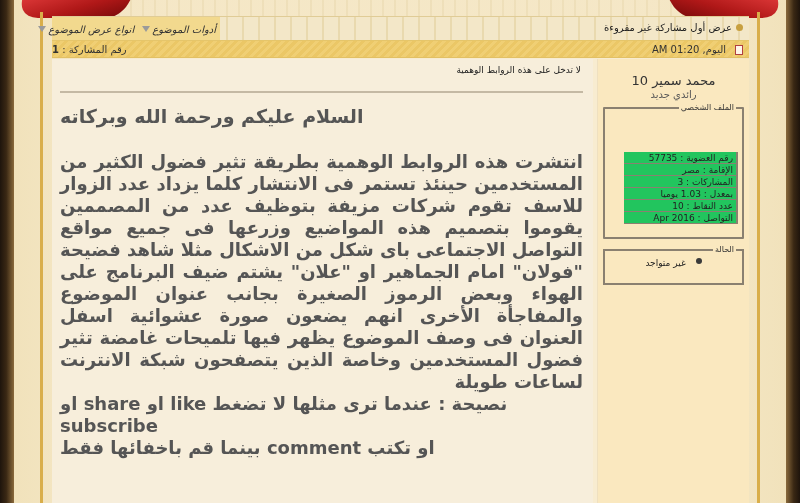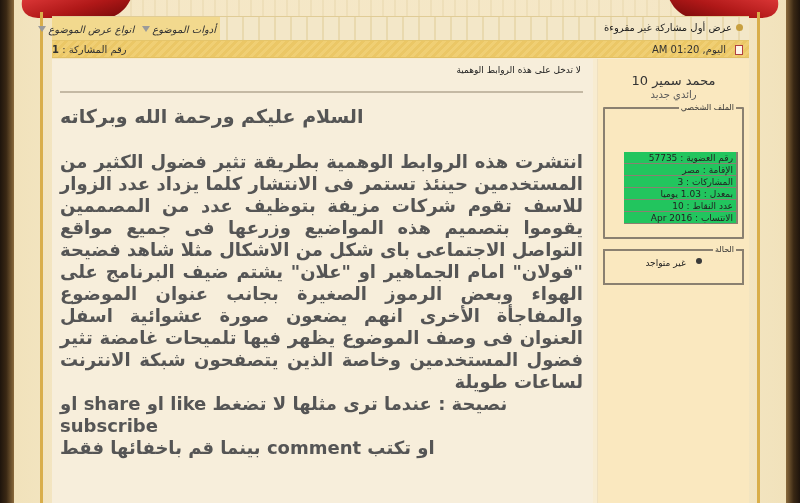--- a/index.html
+++ b/index.html
@@ -219,21 +219,21 @@
       <div class="username">محمد سمير 10</div>
       <div class="usertitle">رائدي جديد</div>
       <fieldset class="profile">
         <legend>الملف الشخصي</legend>
         <div class="stats">
           <div class="stat-row"><span>رقم العضوية</span> : <span>57735</span></div>
           <div class="stat-row"><span>الإقامة</span> : <span>مصر</span></div>
           <div class="stat-row"><span>المشاركات</span> : <span>3</span></div>
           <div class="stat-row"><span>بمعدل</span> : <span>1.03 يوميا</span></div>
           <div class="stat-row"><span>عدد النقاط</span> : <span>10</span></div>
-          <div class="stat-row"><span>الانتساب</span> : <span>Apr 2016</span></div>
+          <div class="stat-row"><span>التواصل</span> : <span>Apr 2016</span></div>
         </div>
       </fieldset>
       <fieldset class="status">
         <legend>الحالة</legend>
         <div class="online-state">
           <span class="bullet-icon"></span>
           <span>غير متواجد</span>
         </div>
       </fieldset>
     </div>

